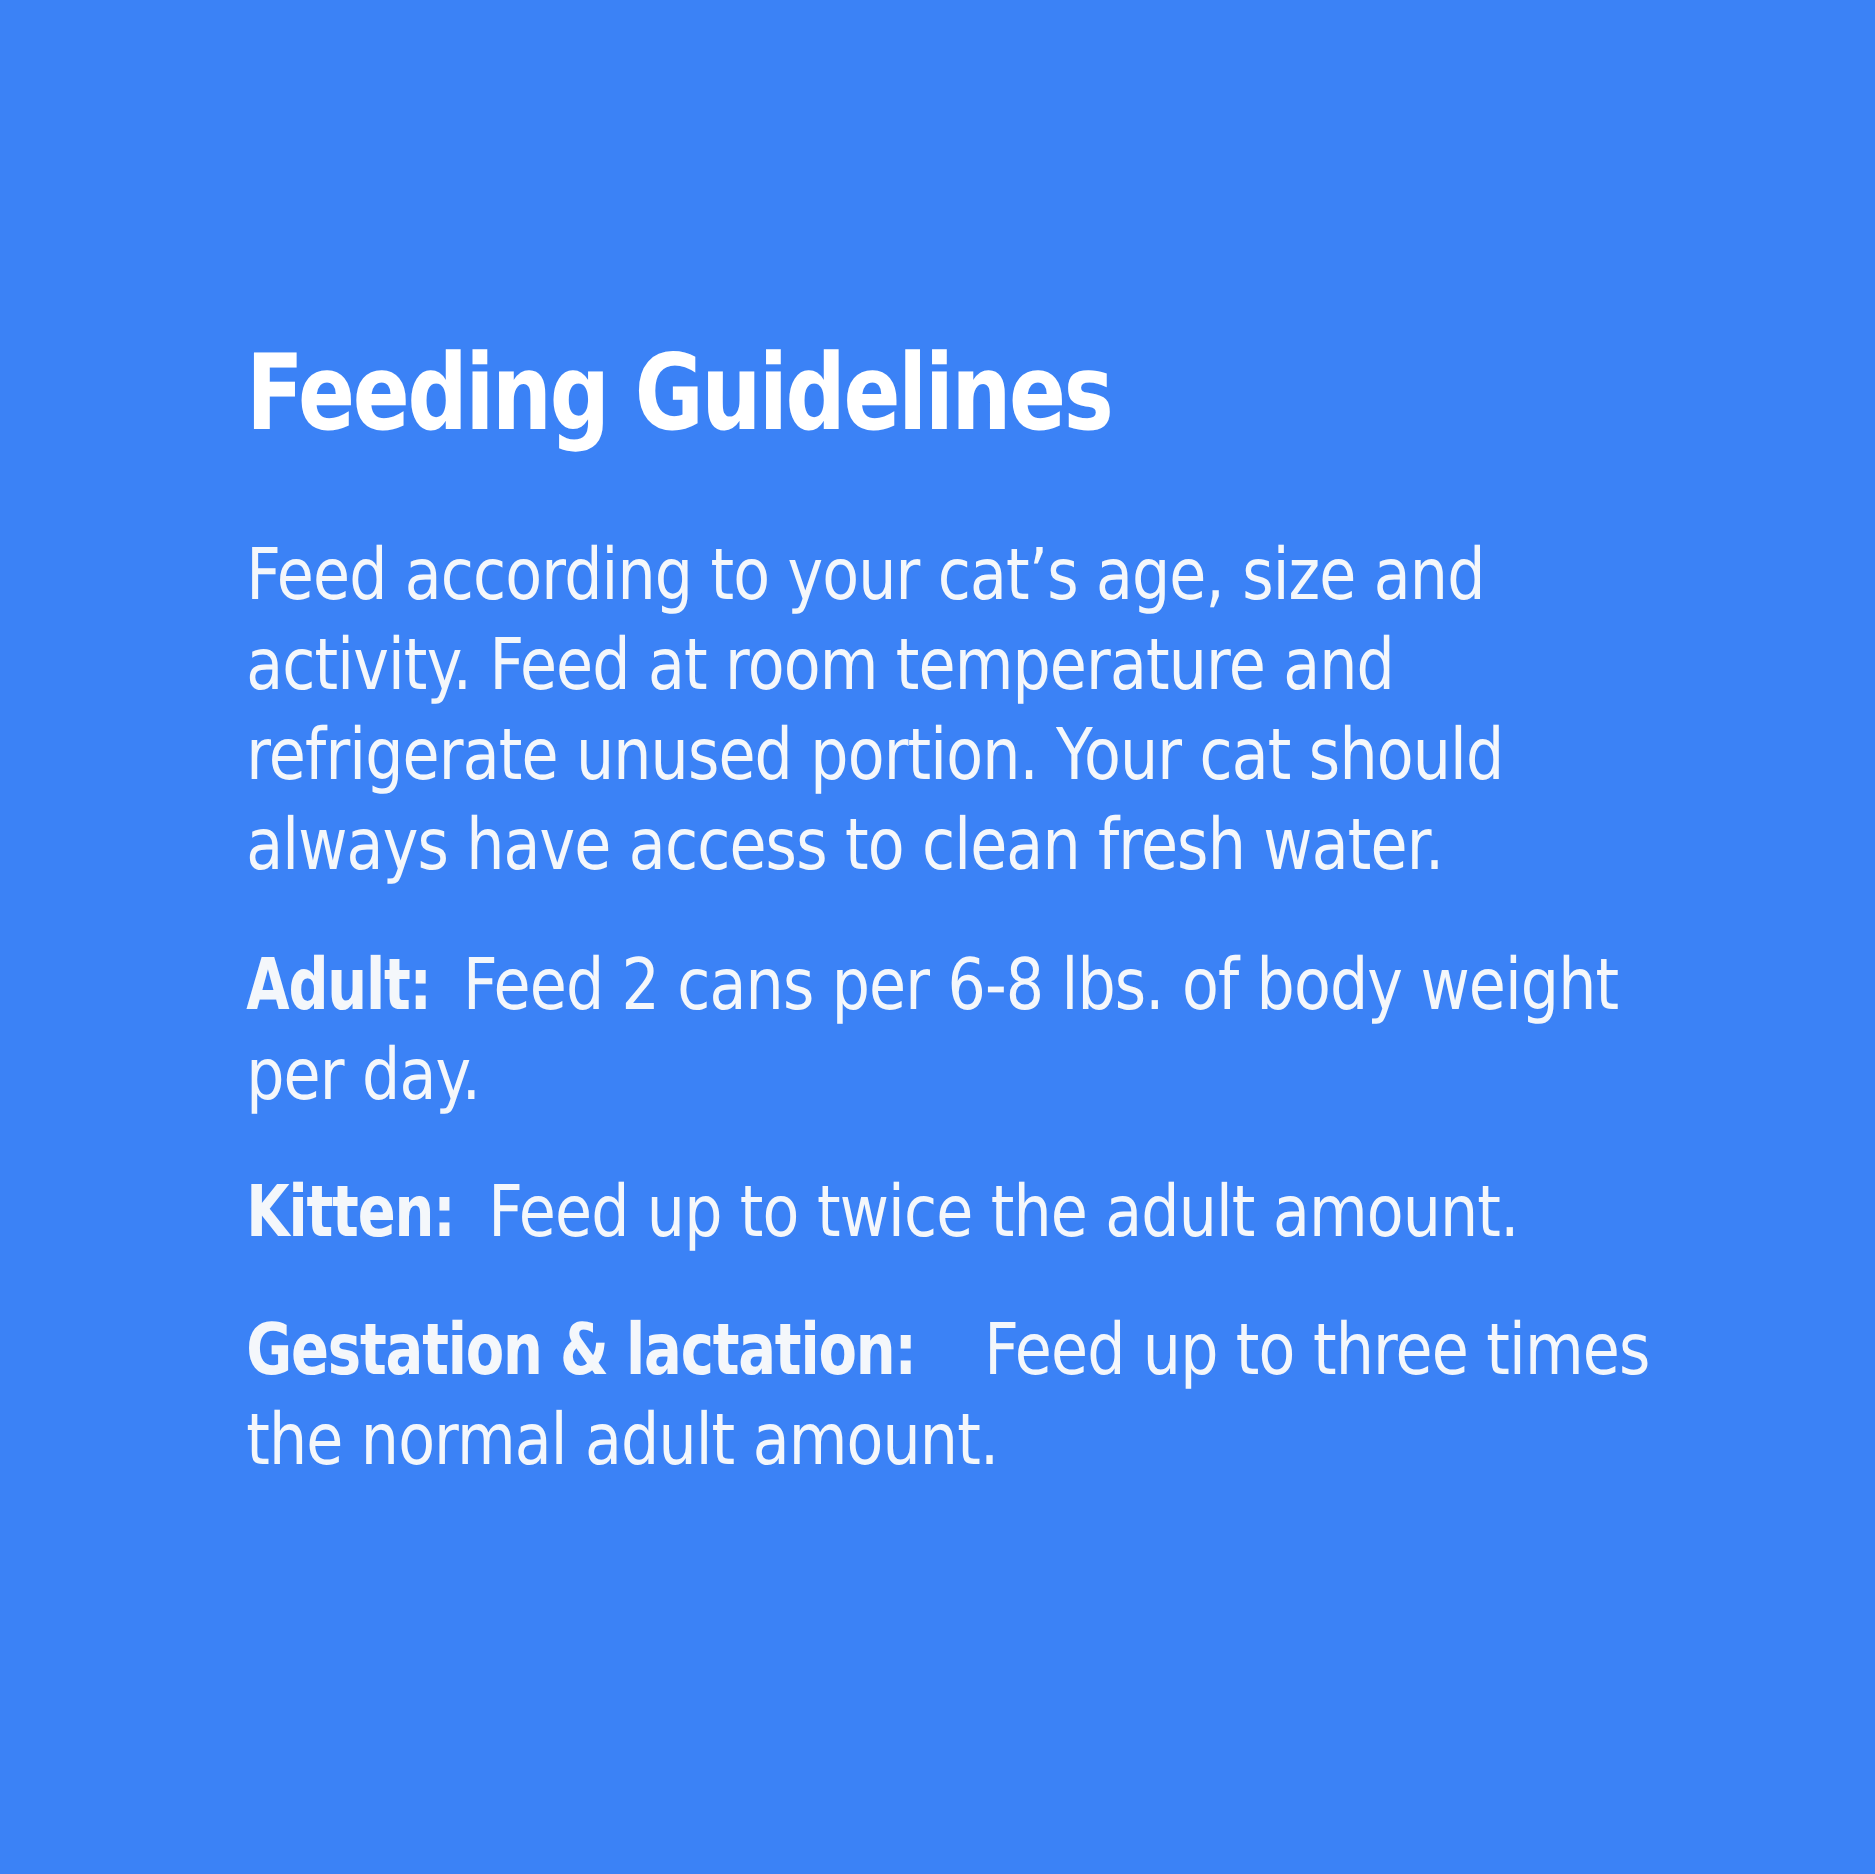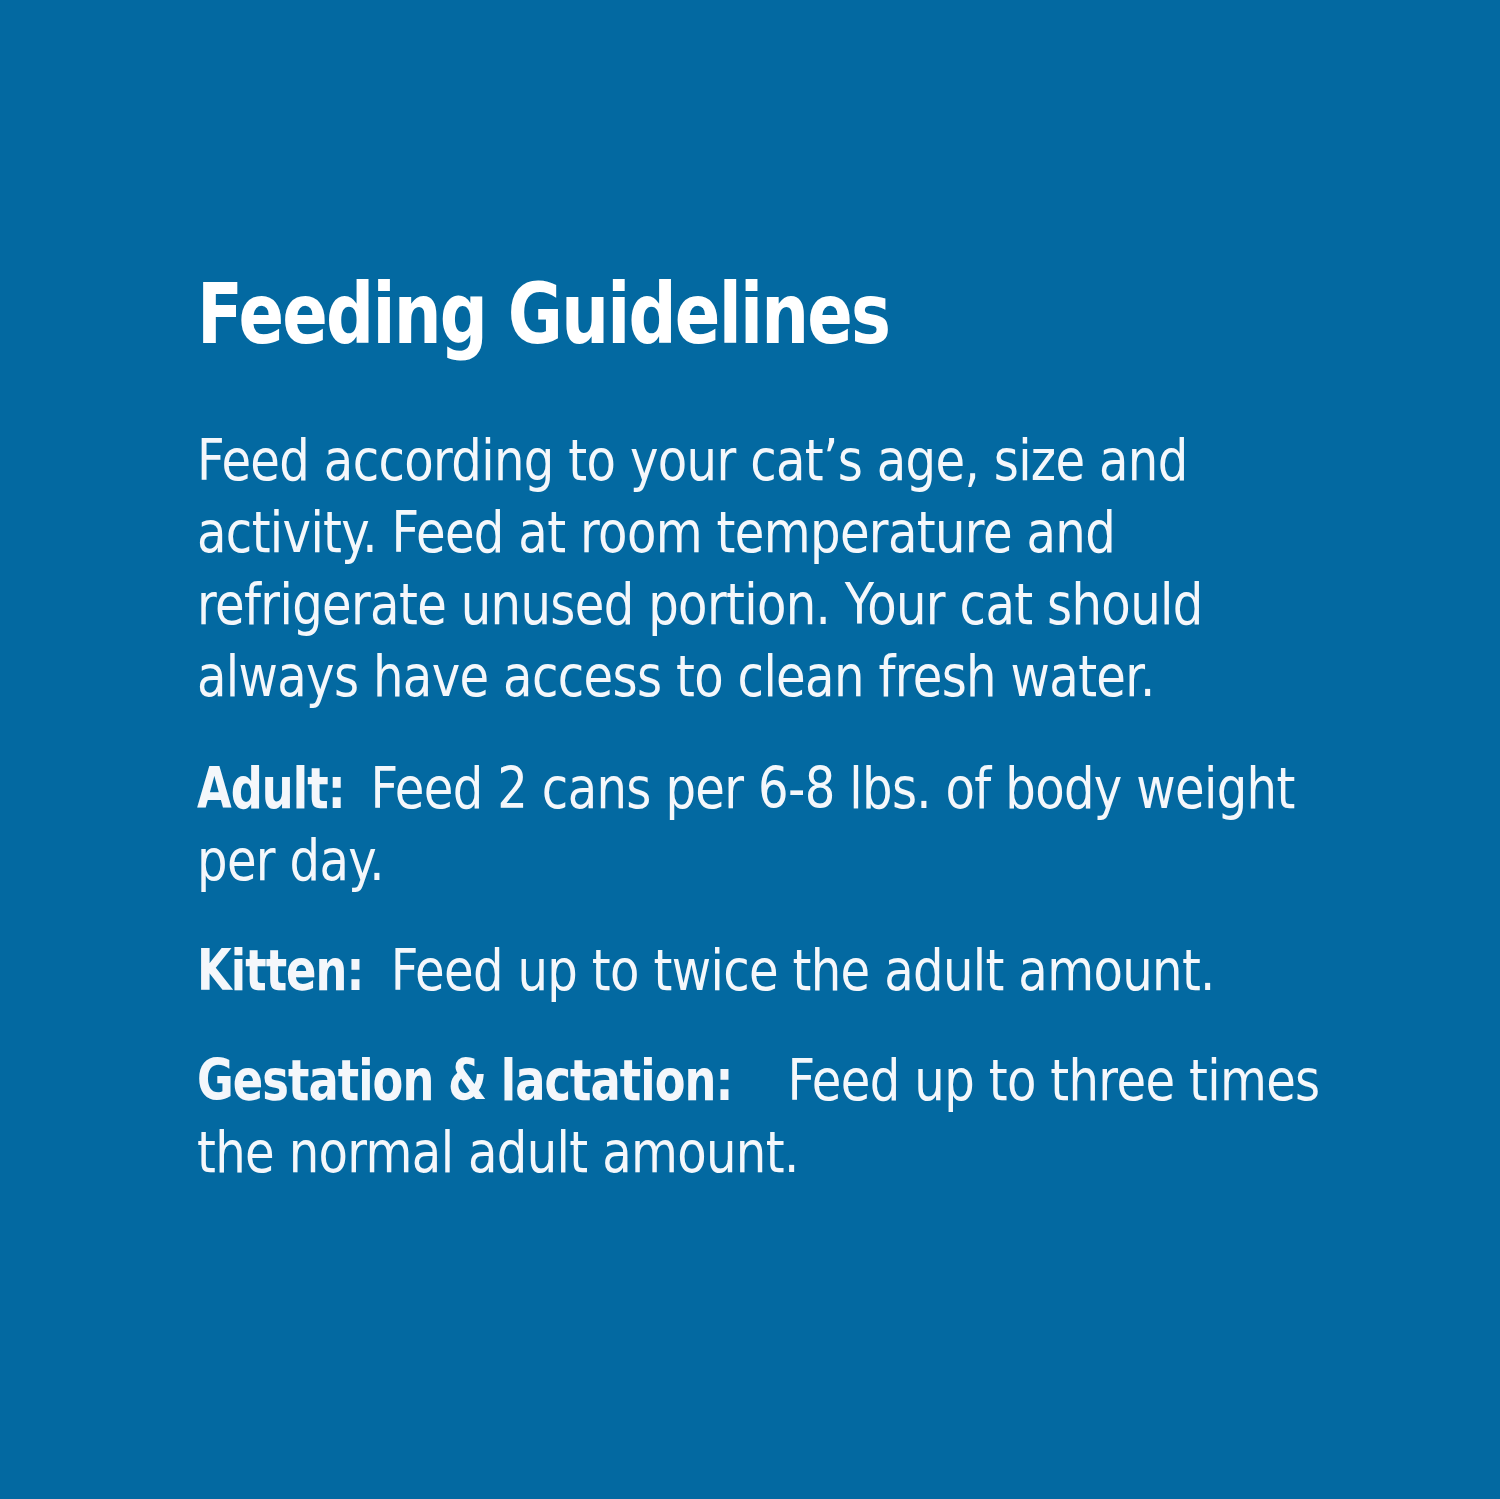--- a/index.html
+++ b/index.html
@@ -10,21 +10,21 @@
     width: 1500px;
     height: 1499px;
     background: #3a70ad;
     font-family: "Liberation Sans", sans-serif;
     overflow: hidden;
   }
   .panel {
     position: relative;
     width: 1500px;
     height: 1499px;
-    background: #0369a1;
+    background: #3b82f6;
     box-sizing: border-box;
   }
   .content {
     position: absolute;
     left: 197px;
     top: 272px;
     width: 1135px;
   }
   .page-title {
     color: #ffffff;

